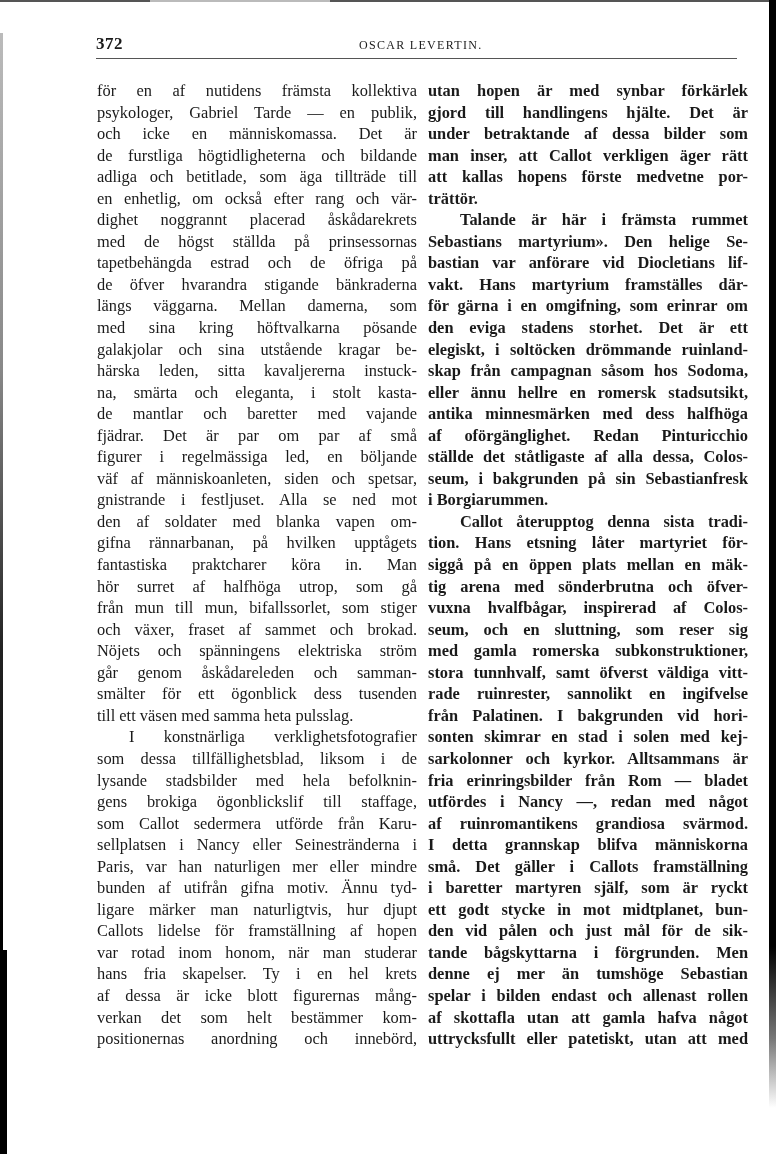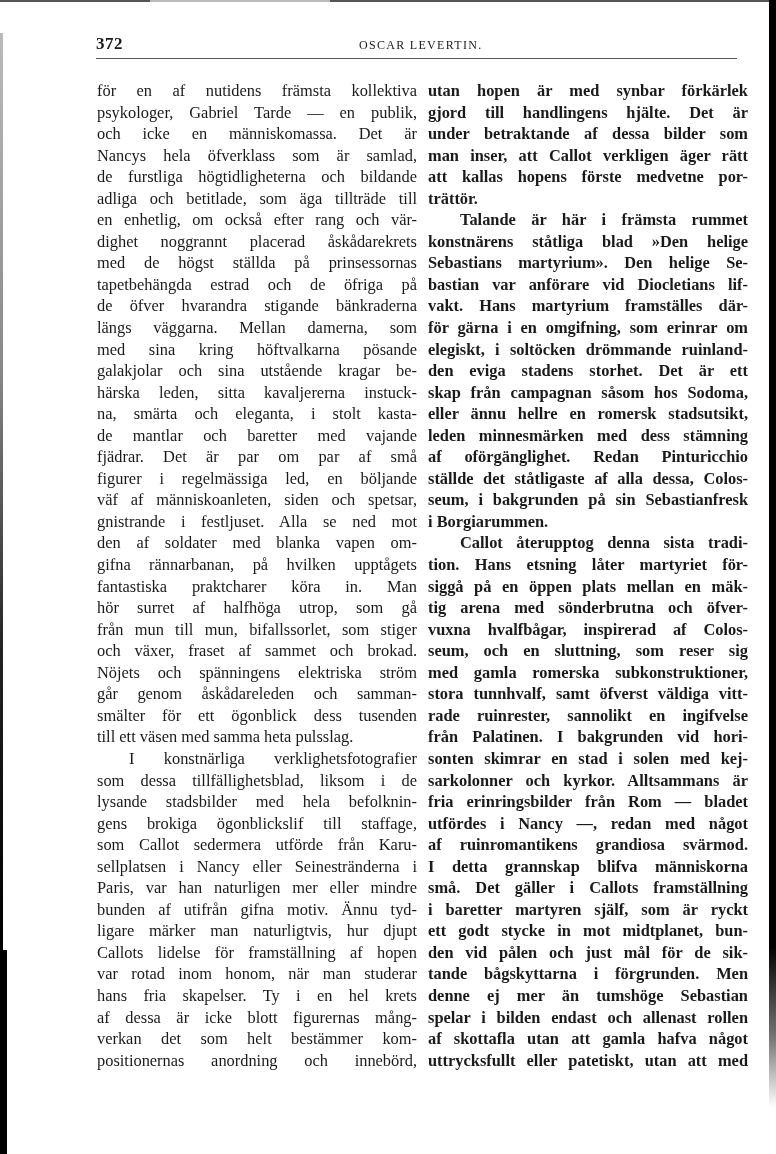--- a/index.html
+++ b/index.html
@@ -43,21 +43,20 @@
 <div class="scan-right"></div>
 
 <div class="page-number">372</div>
 <div class="running-head">OSCAR LEVERTIN.</div>
 <div class="head-rule"></div>
 
 <div class="column col-left">
     <span class="line">för en af nutidens främsta kollektiva</span>
     <span class="line">psykologer, Gabriel Tarde — en publik,</span>
     <span class="line">och icke en människomassa. Det är</span>
-    <span class="line">Nancys hela öfverklass som är samlad,</span>
     <span class="line">de furstliga högtidligheterna och bildande</span>
     <span class="line">adliga och betitlade, som äga tillträde till</span>
     <span class="line">en enhetlig, om också efter rang och vär-</span>
     <span class="line">dighet noggrannt placerad åskådarekrets</span>
     <span class="line">med de högst ställda på prinsessornas</span>
     <span class="line">tapetbehängda estrad och de öfriga på</span>
     <span class="line">de öfver hvarandra stigande bänkraderna</span>
     <span class="line">längs väggarna. Mellan damerna, som</span>
     <span class="line">med sina kring höftvalkarna pösande</span>
     <span class="line">galakjolar och sina utstående kragar be-</span>
@@ -95,30 +94,29 @@
     <span class="line">positionernas anordning och innebörd,</span>
   </div>
 <div class="column col-right">
     <span class="line">utan hopen är med synbar förkärlek</span>
     <span class="line">gjord till handlingens hjälte. Det är</span>
     <span class="line">under betraktande af dessa bilder som</span>
     <span class="line">man inser, att Callot verkligen äger rätt</span>
     <span class="line">att kallas hopens förste medvetne por-</span>
     <span class="line last">trättör.</span>
     <span class="line indent">Talande är här i främsta rummet</span>
-    <span class="line">konstnärens ståtliga blad »Den helige</span>
     <span class="line">Sebastians martyrium». Den helige Se-</span>
     <span class="line">bastian var anförare vid Diocletians lif-</span>
     <span class="line">vakt. Hans martyrium framställes där-</span>
     <span class="line">för gärna i en omgifning, som erinrar om</span>
+    <span class="line">den eviga stadens storhet. Det är ett</span>
     <span class="line">elegiskt, i soltöcken drömmande ruinland-</span>
-    <span class="line">den eviga stadens storhet. Det är ett</span>
     <span class="line">skap från campagnan såsom hos Sodoma,</span>
     <span class="line">eller ännu hellre en romersk stadsutsikt,</span>
-    <span class="line">leden minnesmärken med dess stämning</span>
+    <span class="line">antika minnesmärken med dess halfhöga</span>
     <span class="line">af oförgänglighet. Redan Pinturicchio</span>
     <span class="line">ställde det ståtligaste af alla dessa, Colos-</span>
     <span class="line">seum, i bakgrunden på sin Sebastianfresk</span>
     <span class="line last">i Borgiarummen.</span>
     <span class="line indent">Callot återupptog denna sista tradi-</span>
     <span class="line">tion. Hans etsning låter martyriet för-</span>
     <span class="line">siggå på en öppen plats mellan en mäk-</span>
     <span class="line">tig arena med sönderbrutna och öfver-</span>
     <span class="line">vuxna hvalfbågar, inspirerad af Colos-</span>
     <span class="line">seum, och en sluttning, som reser sig</span>

